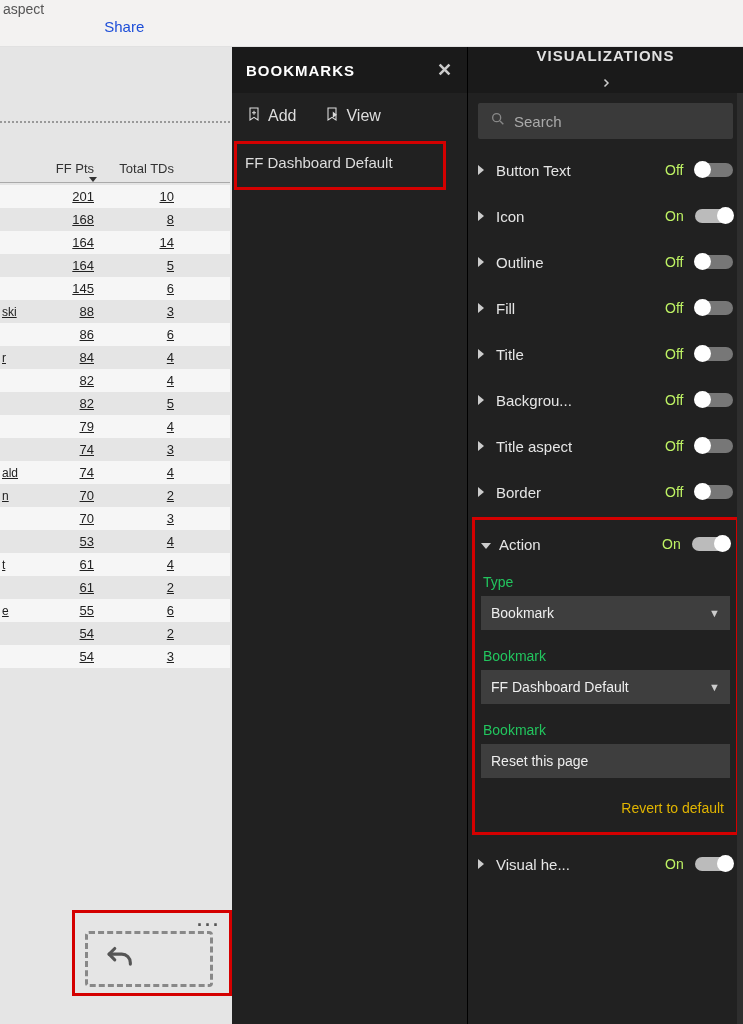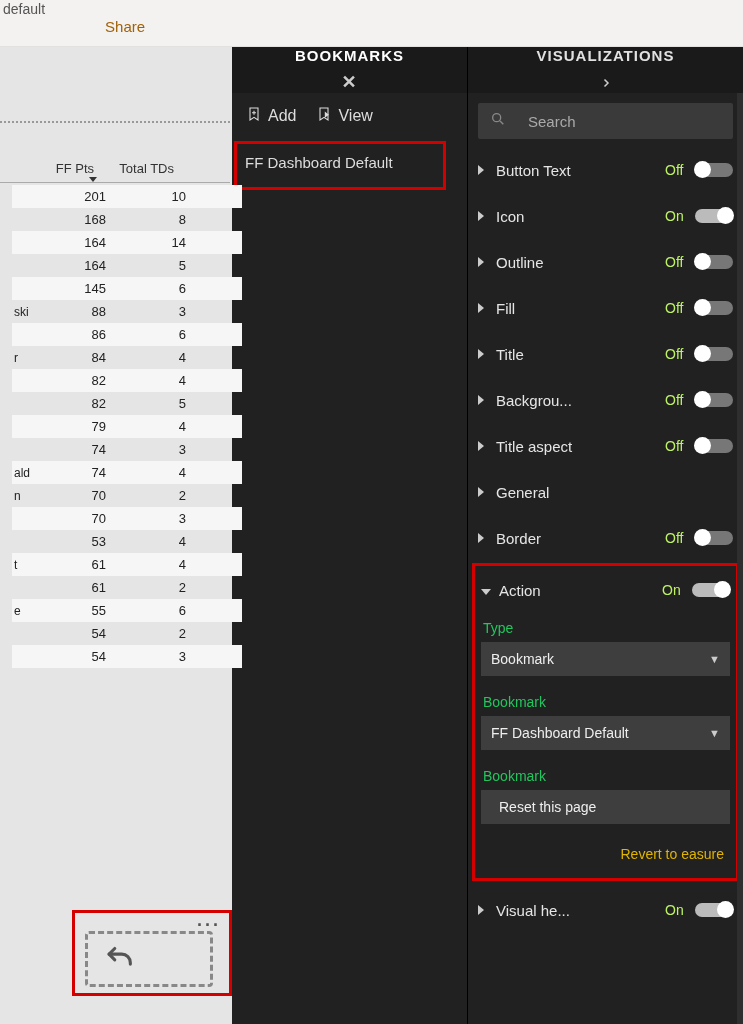--- a/index.html
+++ b/index.html
@@ -7,99 +7,99 @@
 
   
   .ribbon {
     height: 47px;
     width: 743px;
     background: #f3f2f1;
     border-bottom: 1px solid #e1e1e1;
     display:flex; align-items:flex-start;
   }
   .ribbon .fragment { font-size: 14px; color: #555; padding-left: 3px; padding-top:1px;}
-  .ribbon .share { font-size: 15px; color: #a16207; margin-left: 60px; margin-top: 18px;}
+  .ribbon .share { font-size: 15px; color: #1d4ed8; margin-left: 60px; margin-top: 18px;}
 
   
   .main { display:flex; width:743px; height:977px; }
   .canvas { width: 232px; height: 100%; background:#e5e5e5; position:relative; }
   .panel { height:100%; display:flex; flex-direction:column; color:#e1e1e1; }
   .bookmarks-panel { width: 236px; background:#212121; border-right:1px solid #000; }
   .vis-panel { width: 275px; background:#212121; position:relative; }
 
   
   .dots-divider {
     position:absolute; top:74px; left:0; width:230px; height:1px;
     border-top: 2px dotted #999;
   }
   .tbl-header { position:absolute; top:114px; left:0; width:230px; display:flex; font-size:13px; color:#333; border-bottom:1px solid #aaa; padding-bottom:6px;}
   .tbl-header .h1 { width:100px; text-align:right; padding-right:6px; position:relative;}
   .tbl-header .h1::after { content:''; position:absolute; right:3px; top:16px; width:0;height:0;border-left:4px solid transparent;border-right:4px solid transparent;border-top:5px solid #333;}
   .tbl-header .h2 { width:80px; text-align:right; padding-right:6px;}
-  .tbl-body { position:absolute; top:138px; left:12px; width:230px; font-size:13px; color:#222;}
+  .tbl-body { position:absolute; top:138px; left:0; width:230px; font-size:13px; color:#222;text-decoration:underline;}
   .tbl-row { display:flex; height:23px; align-items:center;}
   .tbl-row:nth-child(odd) { background:#f6f6f6; }
   .tbl-row .c0 { width:30px; padding-left:2px; overflow:hidden; white-space:nowrap; font-size:12px;}
   .tbl-row .c1 { width:70px; text-align:right; padding-right:6px;}
   .tbl-row .c2 { width:80px; text-align:right; padding-right:6px;}
 
   
   .reset-btn-box { position:absolute; bottom:28px; left:72px; width:160px; height:86px; border:3px solid #d40000;}
   .reset-btn-ellipsis { position:absolute; top:2px; right:8px; color:#555; font-size:18px; font-weight:bold; letter-spacing:2px;}
   .dashed { position:absolute; top:18px; left:10px; width:128px; height:56px; border:3px dashed #888; border-radius:4px; display:flex; align-items:center; justify-content:flex-start; padding-left:14px;}
   .dashed svg { width:34px; height:34px; }
 
   
-  .panel-head { height:46px; display:flex; align-items:center; justify-content:space-between; padding:0 14px; background:#1a1a1a; font-size:15px; font-weight:600; letter-spacing:1px;flex-direction:column;}
+  .panel-head { height:46px; display:flex; align-items:center; justify-content:space-between; padding:0 14px; background:#1a1a1a; font-size:15px; font-weight:600; letter-spacing:1px;}
   .panel-head .ttl { color:#fff; }
   .close-x { color:#ccc; font-size:18px; cursor:pointer;}
-  .bm-actions { display:flex; gap:20px; padding:12px 14px; font-size:16px; color:#ddd;}
+  .bm-actions { display:flex; gap:28px; padding:12px 14px; font-size:16px; color:#ddd;}
   .bm-actions .act { display:flex; align-items:center; gap:6px; cursor:pointer;}
   .bm-actions svg { width:16px; height:18px; }
   .bm-item-wrap { margin:2px 6px 0 2px; border:3px solid #d40000; padding:10px 8px 16px 8px; width:212px;}
   .bm-item { font-size:15px; color:#ddd; cursor:pointer;}
 
   
   .vis-head { height:46px; display:flex; align-items:center; justify-content:space-between; padding:0 14px; background:#1a1a1a; font-size:15px; font-weight:600; letter-spacing:1px;flex-direction:column;}
   .vis-head .chev { color:#ccc;}
-  .search-box { margin:10px 10px 8px 10px; background:#3a3a3a; height:36px; display:flex; align-items:center; gap:22px; padding:0 12px; border-radius:2px;}
+  .search-box { margin:10px 10px 8px 10px; background:#3a3a3a; height:36px; display:flex; align-items:center; gap:8px; padding:0 12px; border-radius:2px;}
   .search-box svg { width:16px;height:16px; opacity:.7;}
   .search-box input { flex:1; background:transparent; border:none; outline:none; color:#ccc; font-size:15px;}
   .search-box input::placeholder{color:#aaa;}
 
   .fmt-list { padding: 0 10px; }
   .fmt-row { display:flex; align-items:center; height:46px; }
   .fmt-row .expand { width:18px; color:#ccc; font-size:13px; cursor:pointer;}
   .fmt-row .lbl { flex:1; font-size:15px; color:#e5e5e5; white-space:nowrap; overflow:hidden; text-overflow:ellipsis;}
   .fmt-row .state { width:30px; font-size:14px; color:#bef264; text-align:left;}
   .toggle { width:38px; height:14px; background:#777; border-radius:8px; position:relative; cursor:pointer;}
   .toggle .knob { position:absolute; top:-2px; width:17px; height:17px; background:#fff; border-radius:50%;}
   .toggle.off .knob { left:-1px; }
   .toggle.on { background:#bbb;}
   .toggle.on .knob { right:-1px; }
 
   .action-box { margin: 2px 4px 6px 4px; border:3px solid #d40000; padding:2px 6px 10px 6px;}
   .action-box .fmt-row { height:44px; }
   .action-box .sect-lbl { font-size:14px; color:#22c55e; margin:8px 2px 6px 2px;}
   .dropdown { background:#3e3e3e; height:34px; display:flex; align-items:center; justify-content:space-between; padding:0 10px; font-size:14px; color:#eee; cursor:pointer;}
   .dropdown .dd-chev { color:#ccc; font-size:11px;}
-  .text-input { background:#3e3e3e; height:34px; display:flex; align-items:center; padding:0 18px;}
+  .text-input { background:#3e3e3e; height:34px; display:flex; align-items:center; padding:0 10px;}
   .text-input input { background:transparent; border:none; outline:none; color:#eee; font-size:14px; width:100%;}
   .revert { text-align:right; font-size:14px; color:#e0b400; margin:22px 6px 6px 0; cursor:pointer;}
 
   .scroll-edge { position:absolute; right:0; top:46px; bottom:0; width:6px; background:#2e2e2e;}
 
   .chev-r::before { content:''; display:inline-block; width:0;height:0; border-top:5px solid transparent; border-bottom:5px solid transparent; border-left:6px solid #ccc;}
   .chev-d::before { content:''; display:inline-block; width:0;height:0; border-left:5px solid transparent; border-right:5px solid transparent; border-top:6px solid #ccc;}
 </style>
 </head>
 <body>
 
 <div class="ribbon">
-  <span class="fragment">default</span>
+  <span class="fragment">aspect</span>
   <span class="share">Share</span>
 </div>
 
 <div class="main">
 
   <div class="canvas">
     <div class="dots-divider"></div>
 
     <div class="tbl-header">
       <div class="h1">FF Pts</div>
@@ -328,24 +328,20 @@
       <div class="fmt-row">
         <span class="expand chev-r"></span>
         <span class="lbl">Title aspect</span>
         <span class="state">Off</span>
         <span class="toggle off">
             <span class="knob"></span>
           </span>
       </div>
       <div class="fmt-row">
         <span class="expand chev-r"></span>
-        <span class="lbl">General</span>
-      </div>
-      <div class="fmt-row">
-        <span class="expand chev-r"></span>
         <span class="lbl">Border</span>
         <span class="state">Off</span>
         <span class="toggle off">
             <span class="knob"></span>
           </span>
       </div>
     </div>
 
     <div class="action-box">
       <div class="fmt-row">
@@ -367,21 +363,21 @@
       <div class="dropdown">
         <span>FF Dashboard Default</span>
         <span class="dd-chev">▼</span>
       </div>
 
       <div class="sect-lbl" style="margin-top:18px">Bookmark</div>
       <div class="text-input">
         <input value="Reset this page" style="">
       </div>
 
-      <div class="revert">Revert to easure</div>
+      <div class="revert">Revert to default</div>
     </div>
 
     <div class="fmt-list">
       <div class="fmt-row">
         <span class="expand chev-r"></span>
         <span class="lbl">Visual he...</span>
         <span class="state">On</span>
         <span class="toggle on">
             <span class="knob"></span>
           </span>

